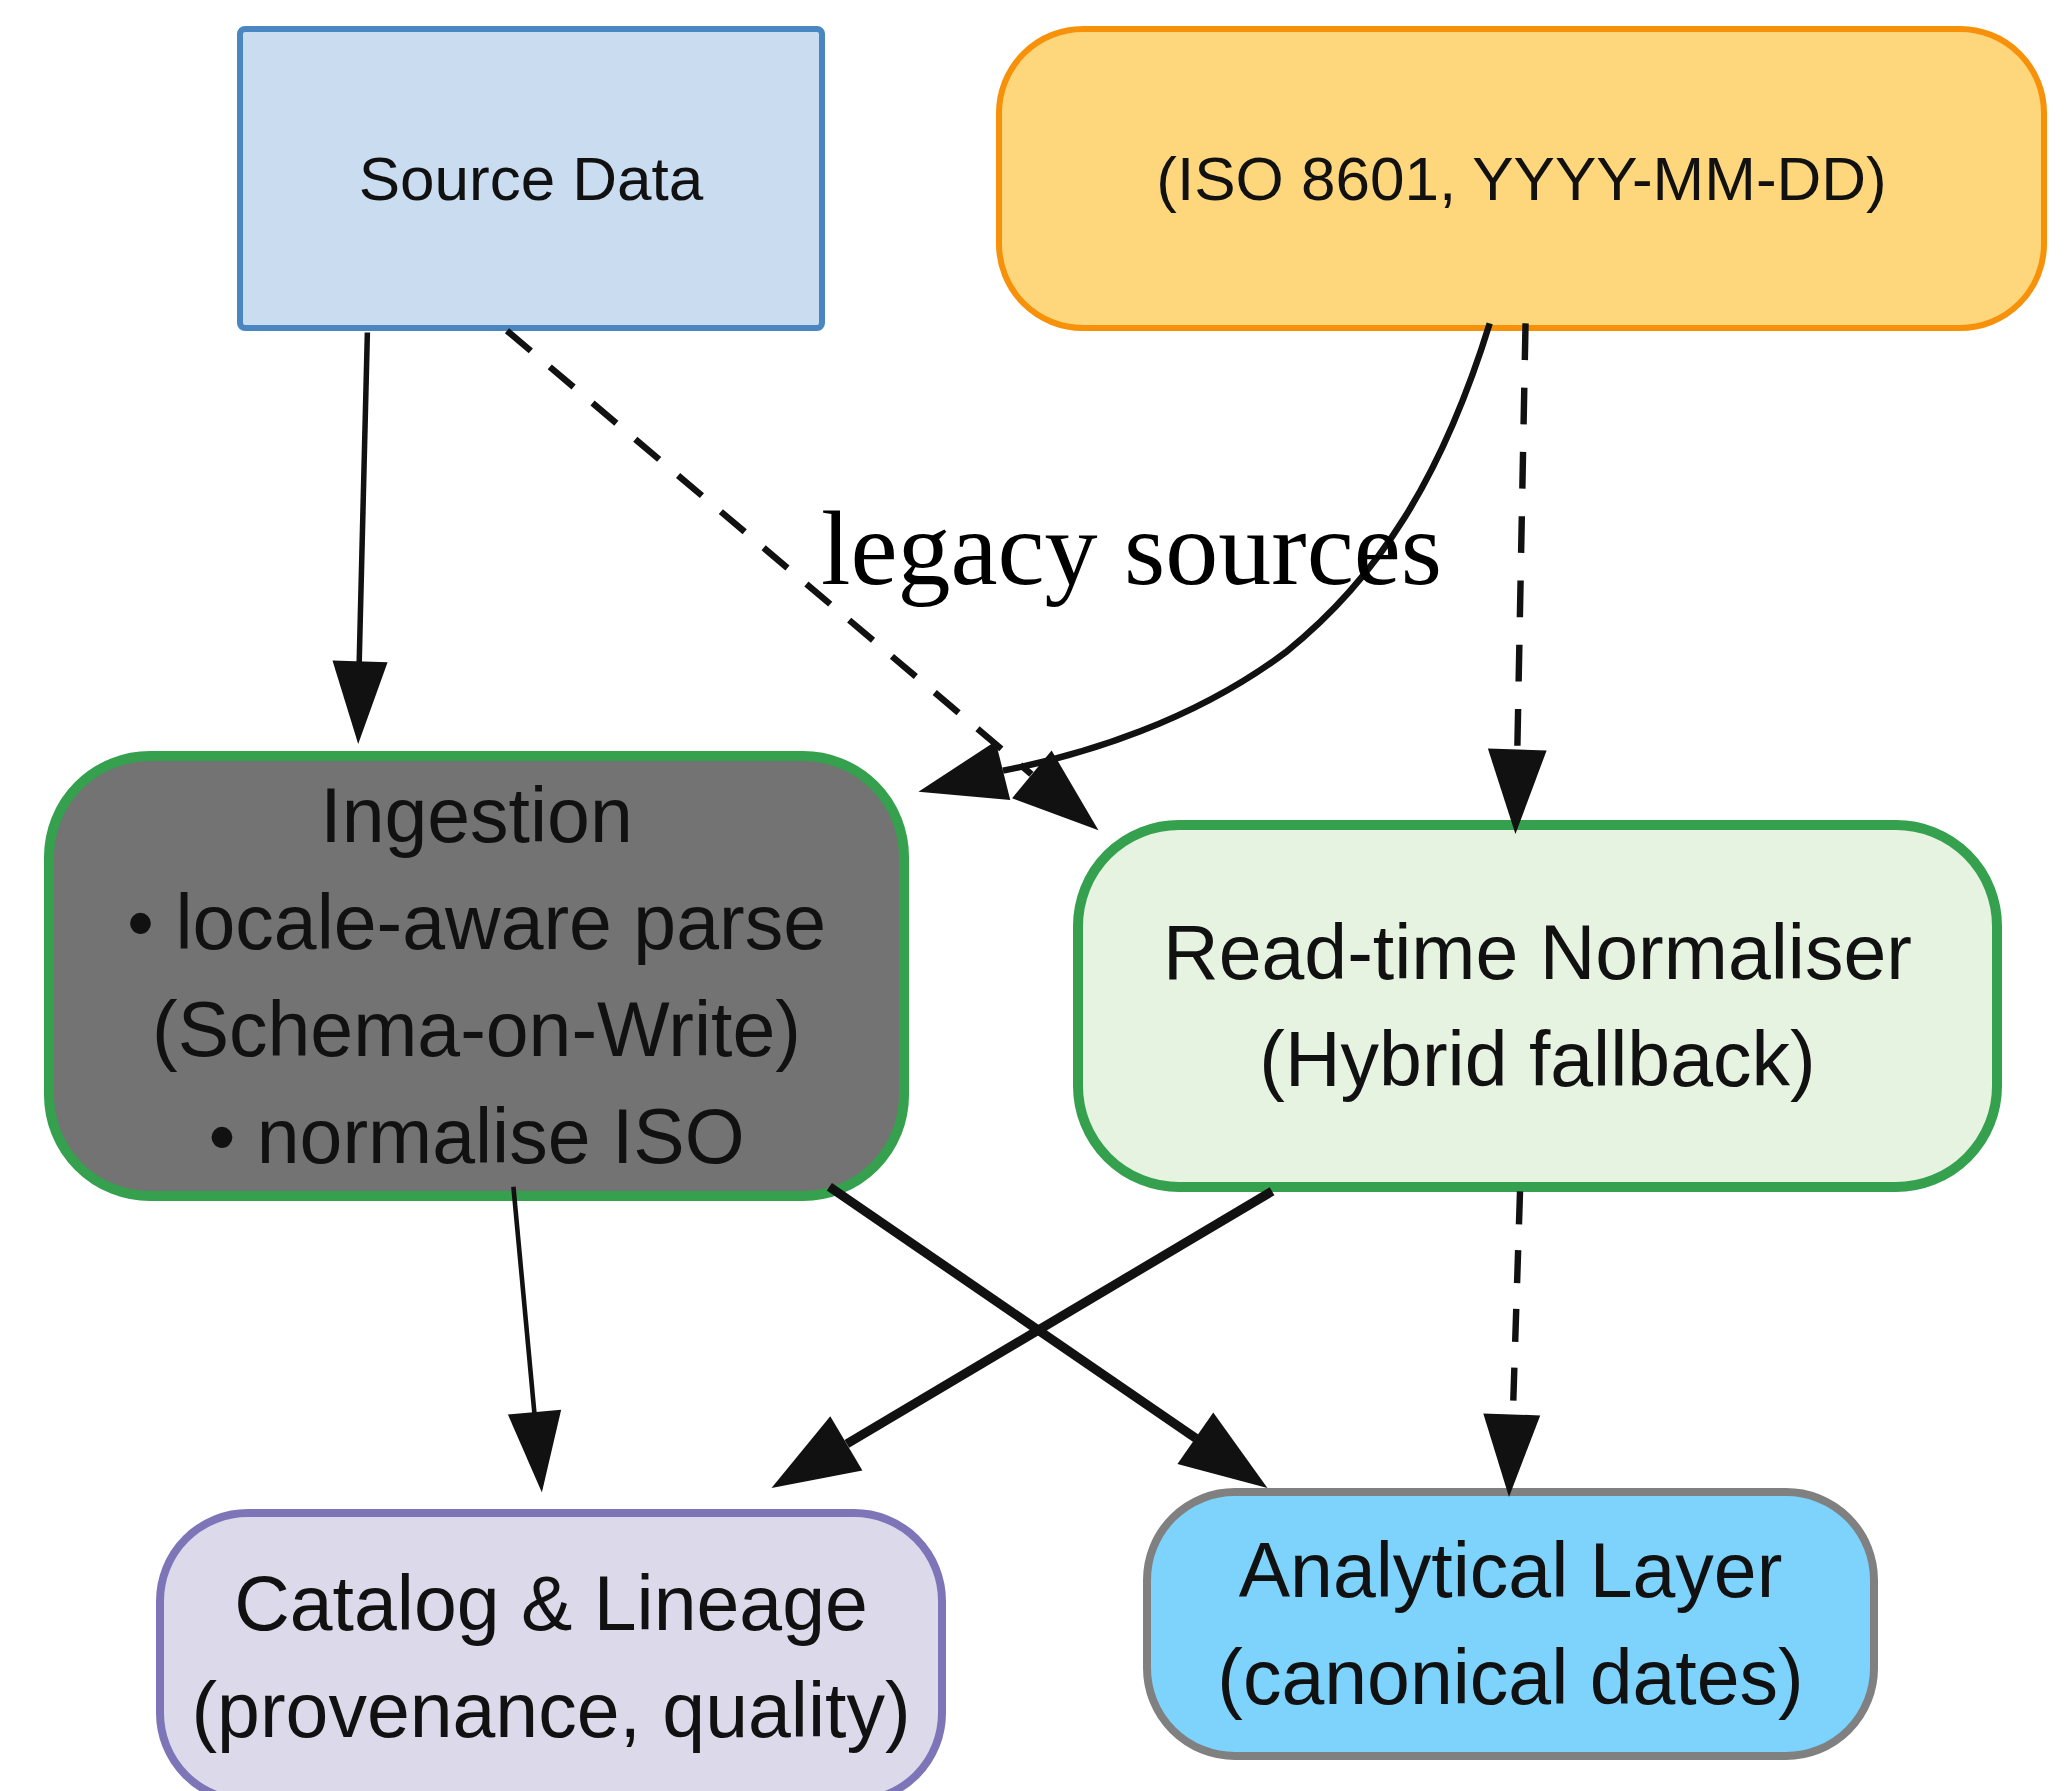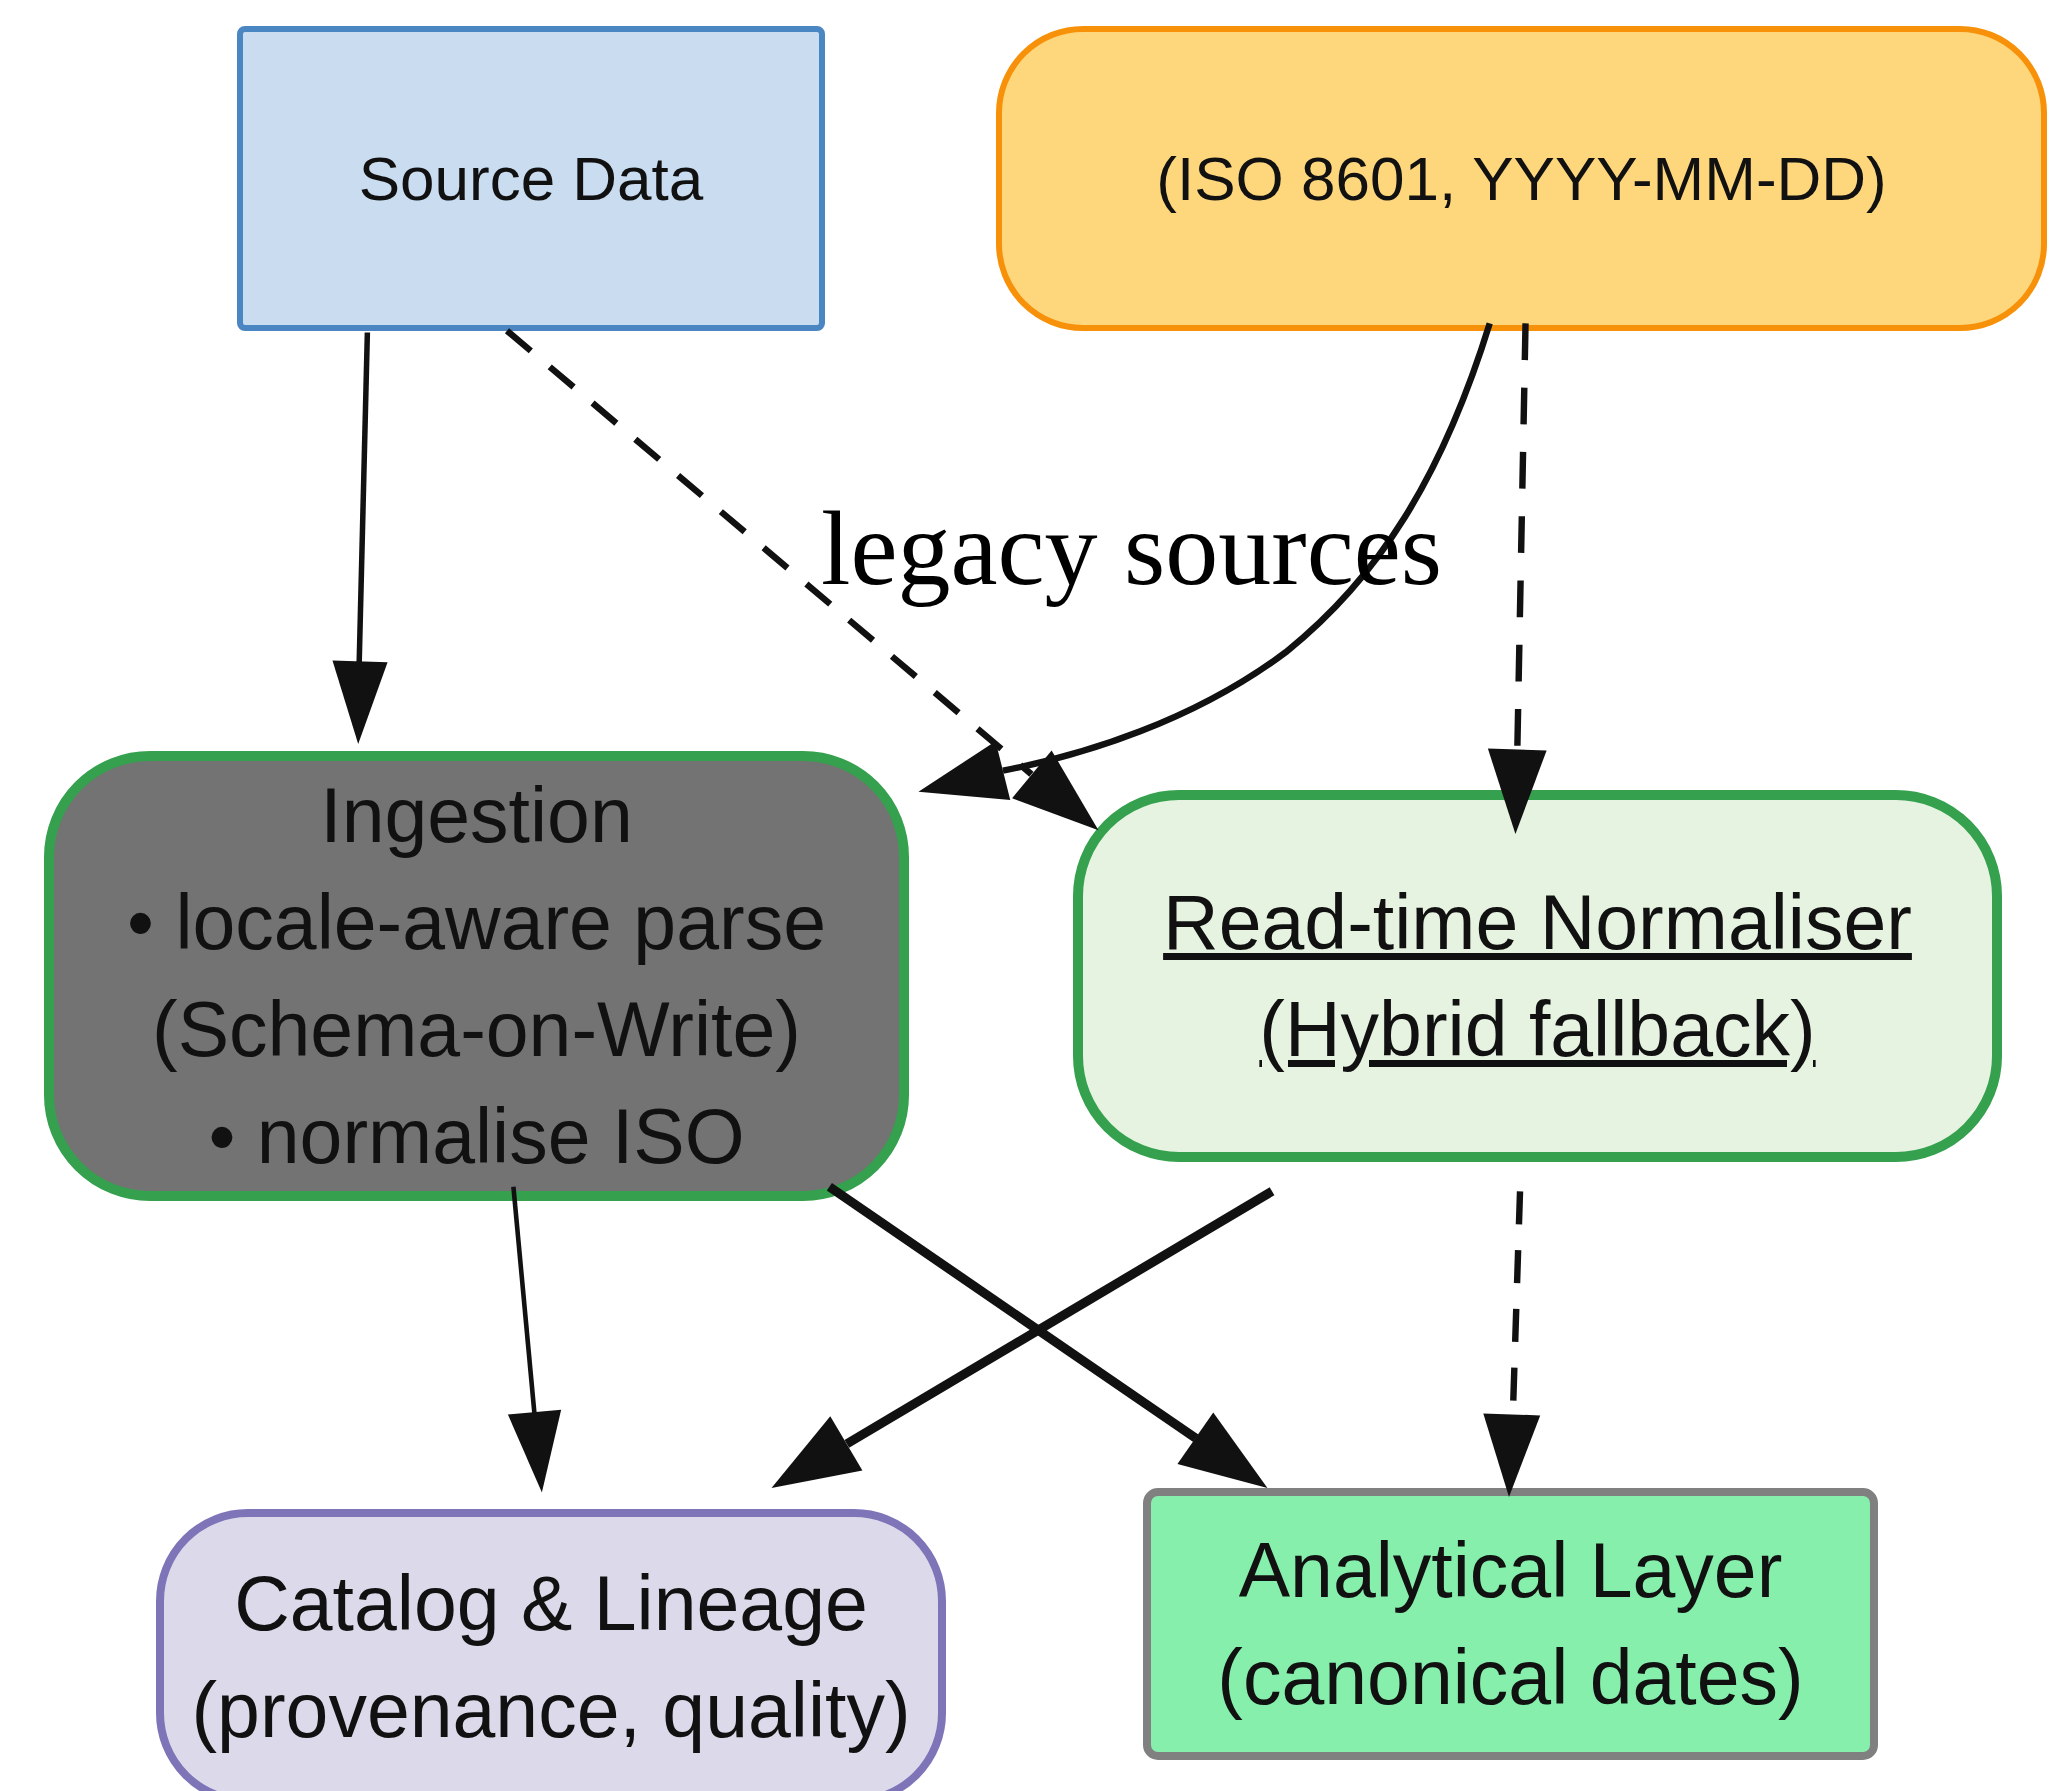--- a/index.html
+++ b/index.html
@@ -21,21 +21,21 @@
     background:#eee;
   }
   .node .ln{white-space:nowrap;}
   .top-node{font-size:62px;line-height:101px;border-radius:87px;border:6.4px solid #000;}
   .mid-node{font-size:77px;line-height:107px;border-radius:106px;border:10px solid #000;}
   .bot-node{font-size:77px;line-height:107px;border-radius:92px;border:8.3px solid #000;}
 
   #node-source-data   {left:237px; top:26px;  width:588px;  height:305px;border-radius:8px;}
   #node-data-contract {left:996px;top:26px;  width:1051px; height:305px;}
   #node-ingestion     {left:44px;  top:751px; width:865px;  height:450px;}
-  #node-rtn           {left:1073px;top:790px; width:929px; height:372px;text-decoration:underline;}
+  #node-rtn           {left:1073px;top:820px; width:929px; height:372px;}
   #node-catalog       {left:156px; top:1481px;width:790px;  height:296px;margin-top:28px;}
   #node-analytical    {left:1143px;top:1488px;width:735px;  height:272px;}
 
   #edge-label{
     position:absolute;
     left:821px;top:496px;
     font-family:"Liberation Serif", serif;
     font-size:106px;line-height:106px;
     white-space:nowrap;
     z-index:3;
@@ -114,21 +114,21 @@
   <div class="node mid-node" id="node-rtn" style="background: rgb(230, 243, 225); border-color: rgb(53, 160, 77);">
     <div class="ln">Read-time Normaliser</div>
     <div class="ln">(Hybrid fallback)</div>
   </div>
 
   <div class="node bot-node" id="node-catalog" style="background: rgb(220, 218, 234); border-color: rgb(125, 117, 184);">
     <div class="ln">Catalog &amp; Lineage</div>
     <div class="ln">(provenance, quality)</div>
   </div>
 
-  <div class="node bot-node" id="node-analytical" style="background: #86efac; border-color: rgb(128, 128, 128); border-radius: 15px;">
+  <div class="node bot-node" id="node-analytical" style="background: #7dd3fc; border-color: rgb(128, 128, 128);">
     <div class="ln">Analytical Layer</div>
     <div class="ln">(canonical dates)</div>
   </div>
 
   <div id="edge-label">legacy sources</div>
 
 </div>
 
 
 </body></html>

